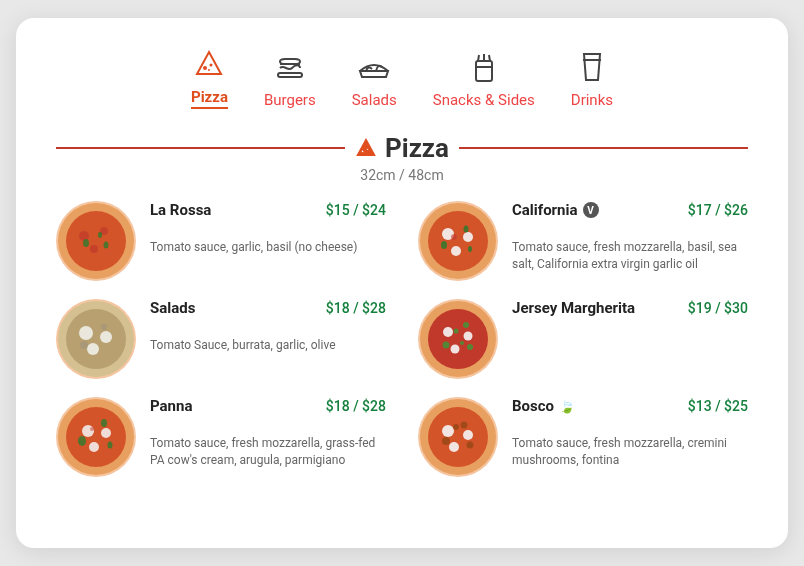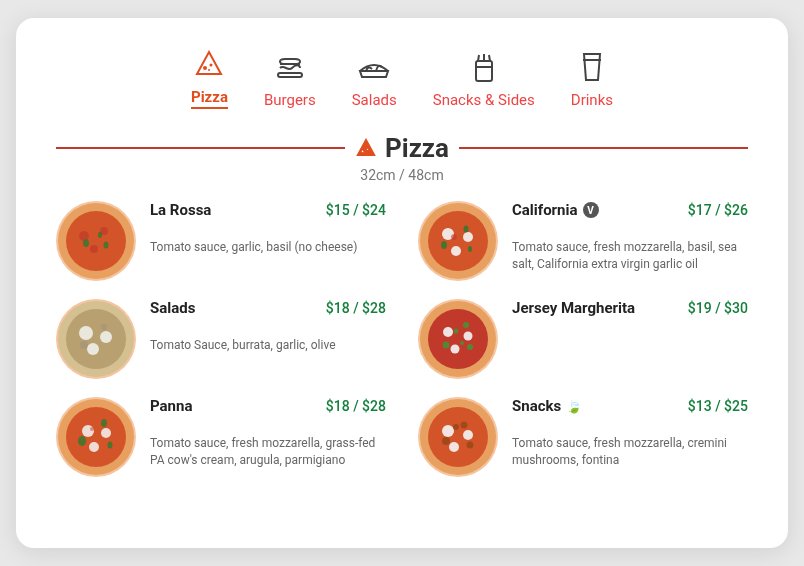--- a/index.html
+++ b/index.html
@@ -363,21 +363,21 @@
           <circle cx="36" cy="50" r="5" fill="#f5f5f5" opacity="0.9"></circle>
           <circle cx="28" cy="44" r="4" fill="#8B4513" opacity="0.7"></circle>
           <circle cx="46" cy="28" r="3.5" fill="#8B4513" opacity="0.7"></circle>
           <circle cx="52" cy="48" r="3.5" fill="#8B4513" opacity="0.7"></circle>
           <circle cx="38" cy="30" r="3" fill="#8B4513" opacity="0.7"></circle>
         </svg>
       </div>
       <div class="item-info">
         <div class="item-top">
           <span class="item-name">
-            <span>Snacks</span>
+            <span>Bosco</span>
             <span style="font-size:13px;">🍃</span>
           </span>
           <span class="item-price">$13 / $25</span>
         </div>
         <p class="item-desc">Tomato sauce, fresh mozzarella, cremini mushrooms, fontina</p>
       </div>
     </div>
 
   </div>
 </div>

